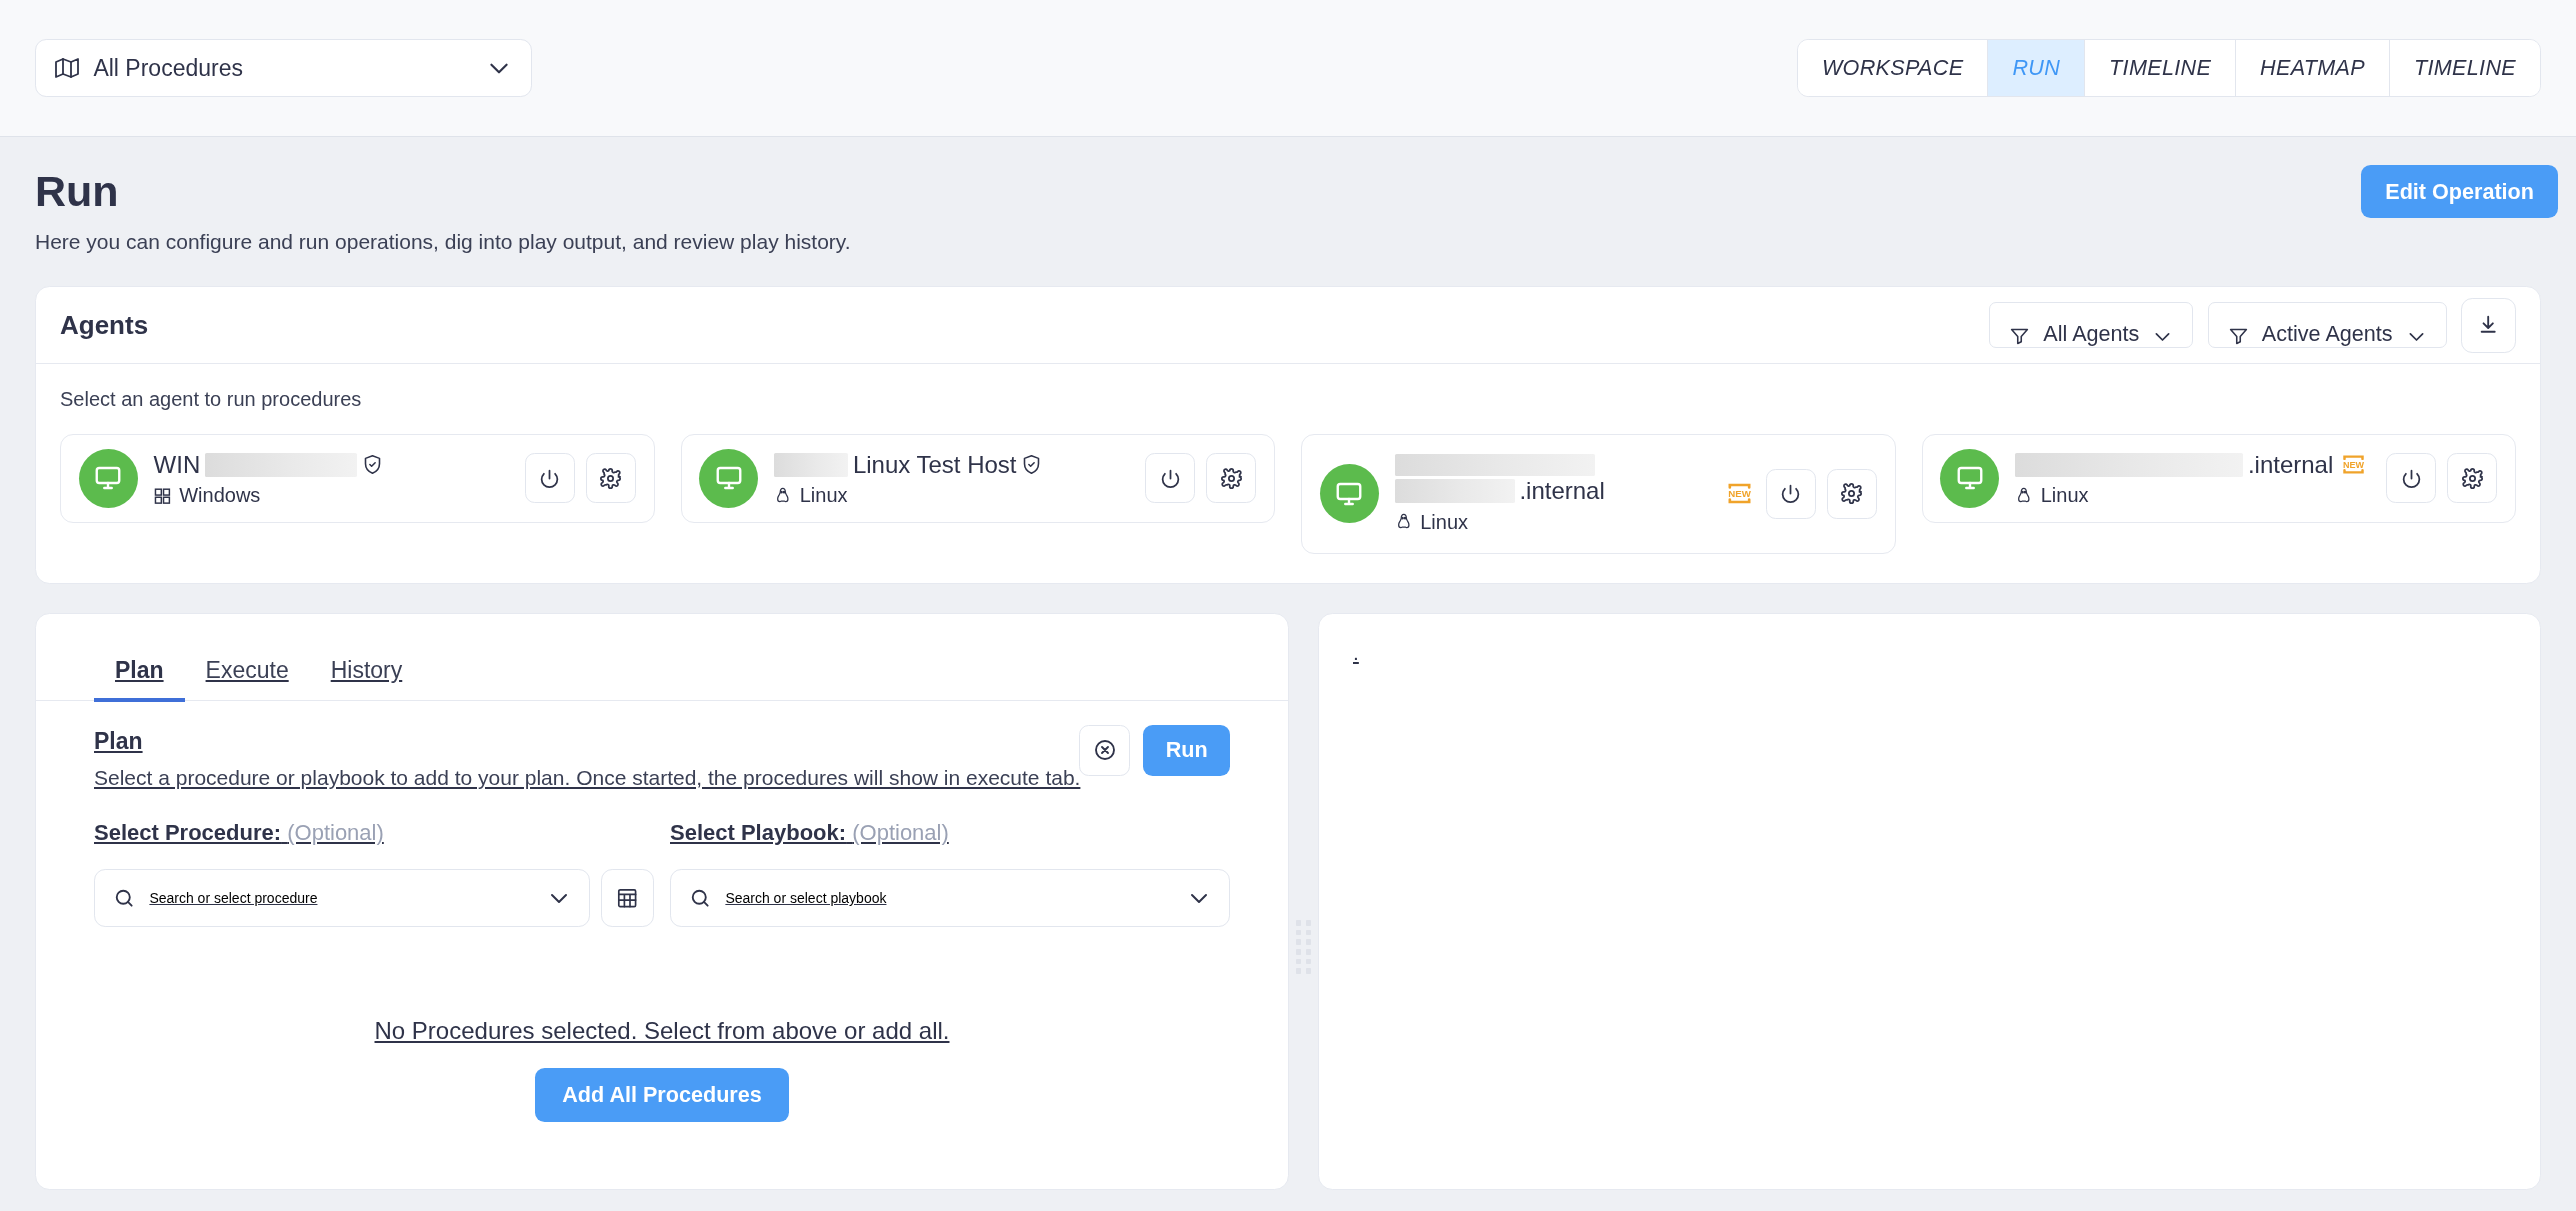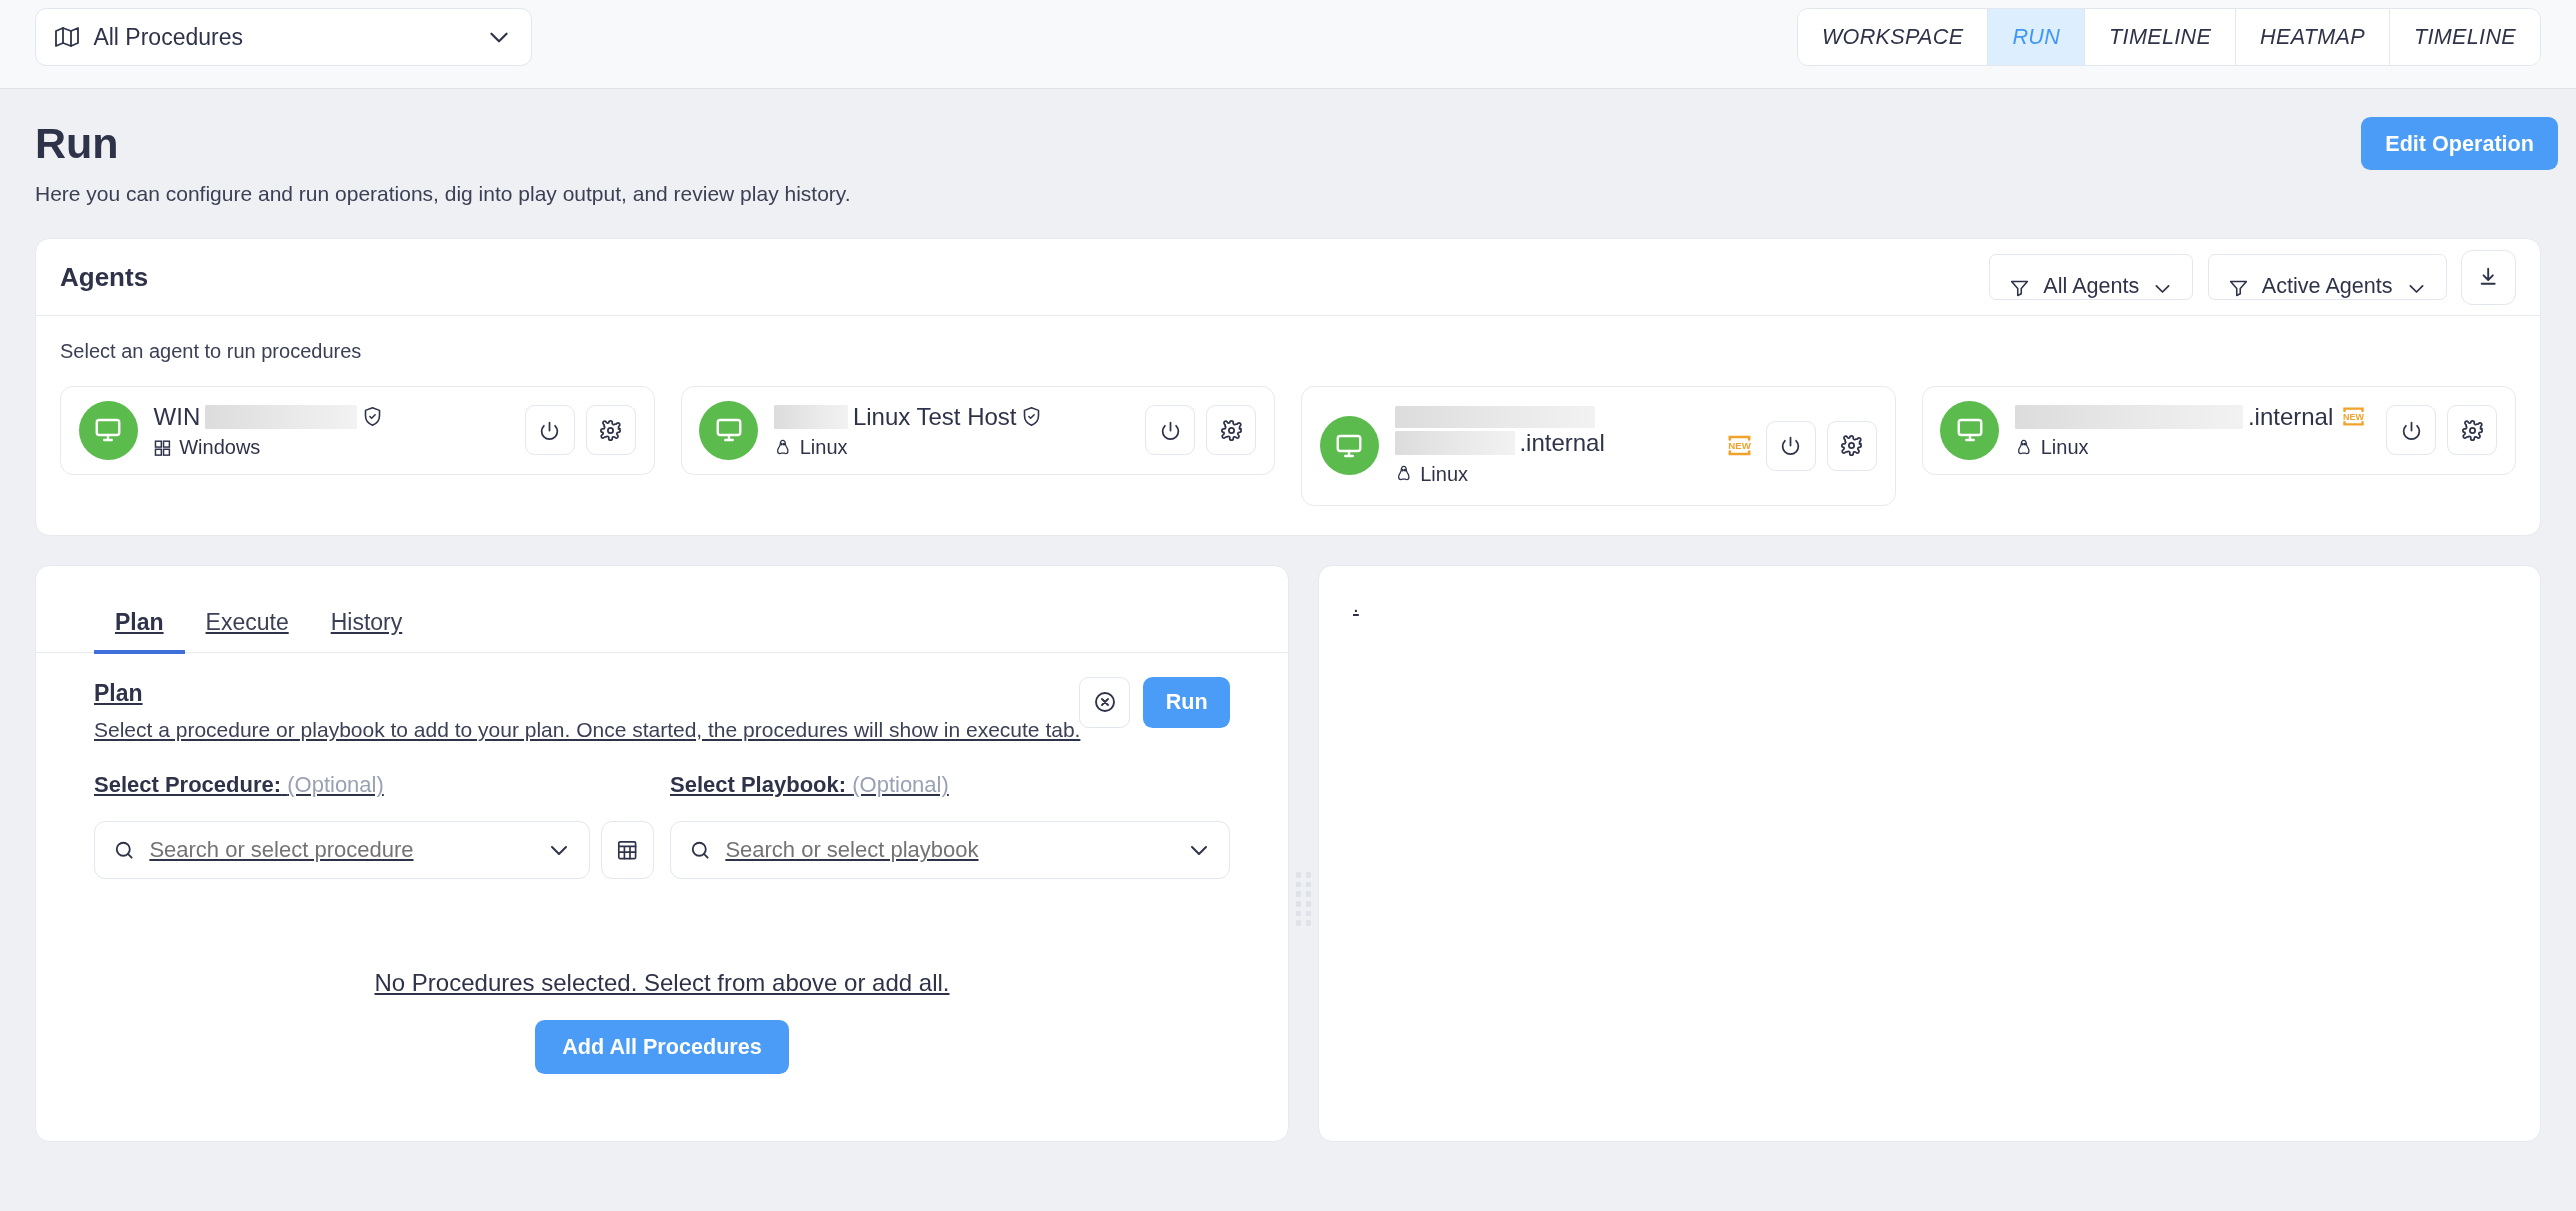--- a/index.html
+++ b/index.html
@@ -8,27 +8,27 @@
     margin: 0; padding: 0;
     width: 2576px; height: 1212px;
     background: #eef0f4;
     font-family: "Liberation Sans", sans-serif;
     color: #2f3349;
     overflow: hidden;
   }
 
   
   .topbar {
-    height: 89px;
+    height: 137px;
     background: #f8f9fb;
     border-bottom: 1.6px solid #dfe3ea;
     display: flex;
-    align-items: flex-start;
+    align-items: center;
     justify-content: space-between;
-    padding: 8px 35px;
+    padding: 16px 35px;
   }
   .ops-select {
     width: 497px;
     height: 58px;
     background: #fff;
     border: 1.6px solid #e2e6ee;
     border-radius: 11.2px;
     display: flex;
     align-items: center;
     padding: 0 19px;
@@ -277,21 +277,21 @@
     height: 58px;
     border: 1.6px solid #e2e6ee;
     border-radius: 11.2px;
     background: #fff;
     display: flex;
     align-items: center;
     gap: 14.4px;
     padding: 0 17.6px;
     cursor: text;
   }
-  .combo .ph { flex: 1; font-size: 22px; color: #737373; }
+  .combo .ph { flex: 1; font-size: 14px; color: #000000; }
   .grid-btn {
     width: 53px; height: 58px;
     border: 1.6px solid #e2e6ee;
     border-radius: 11.2px;
     background: #fff;
     display: flex; align-items: center; justify-content: center;
     cursor: pointer;
   }
 
   .empty-state {

